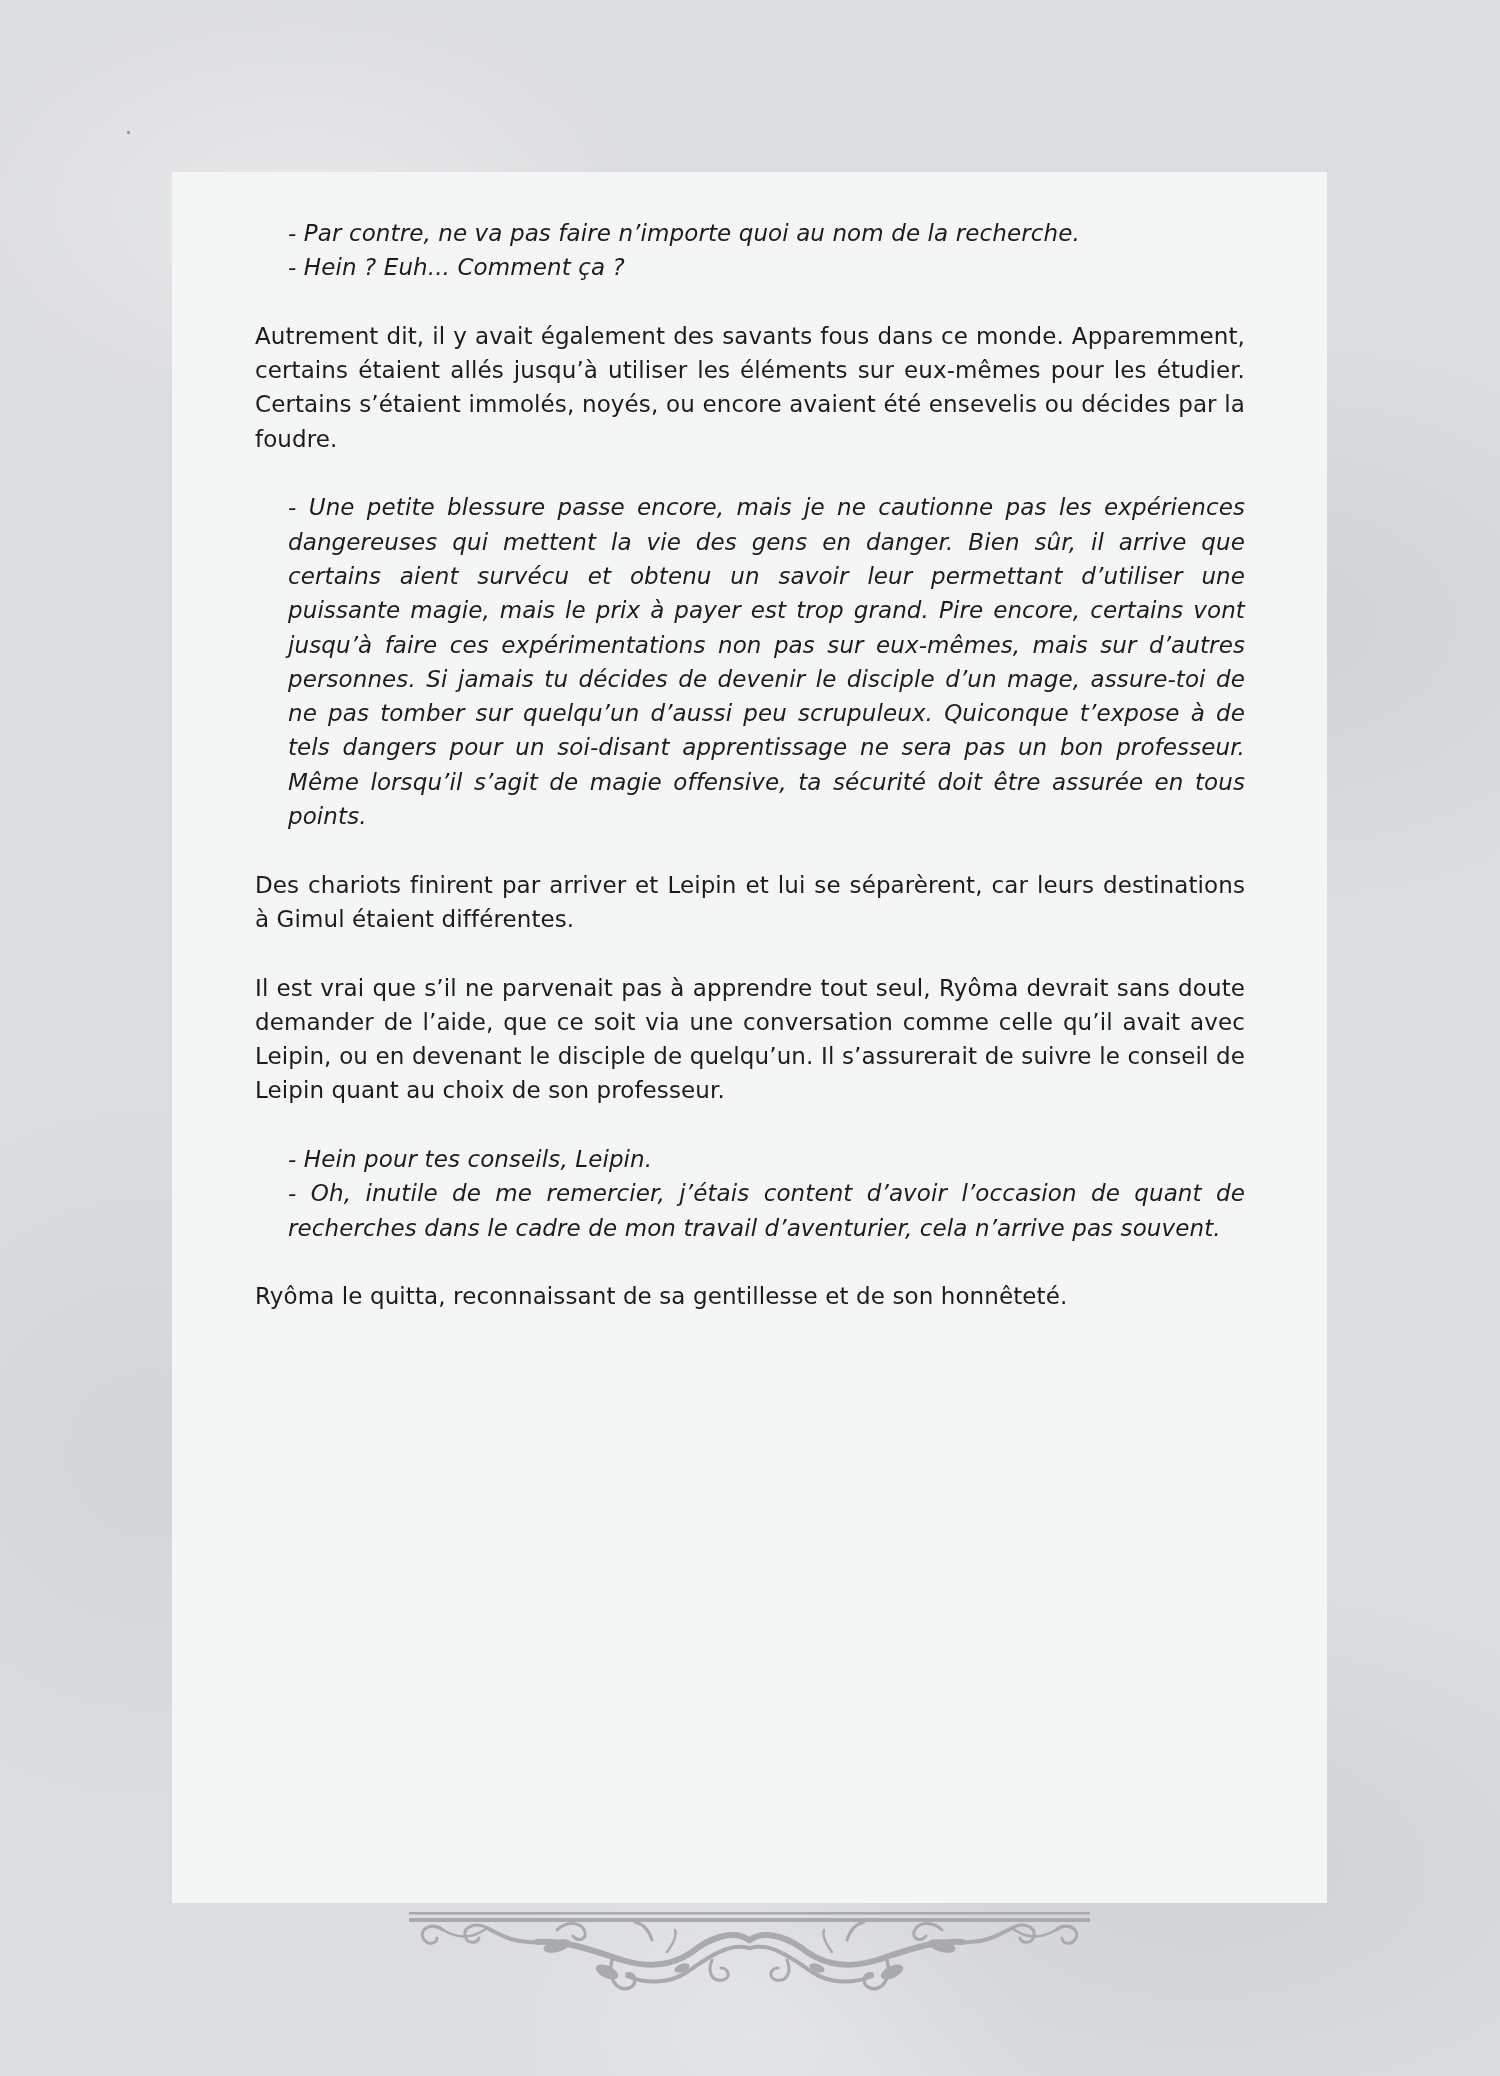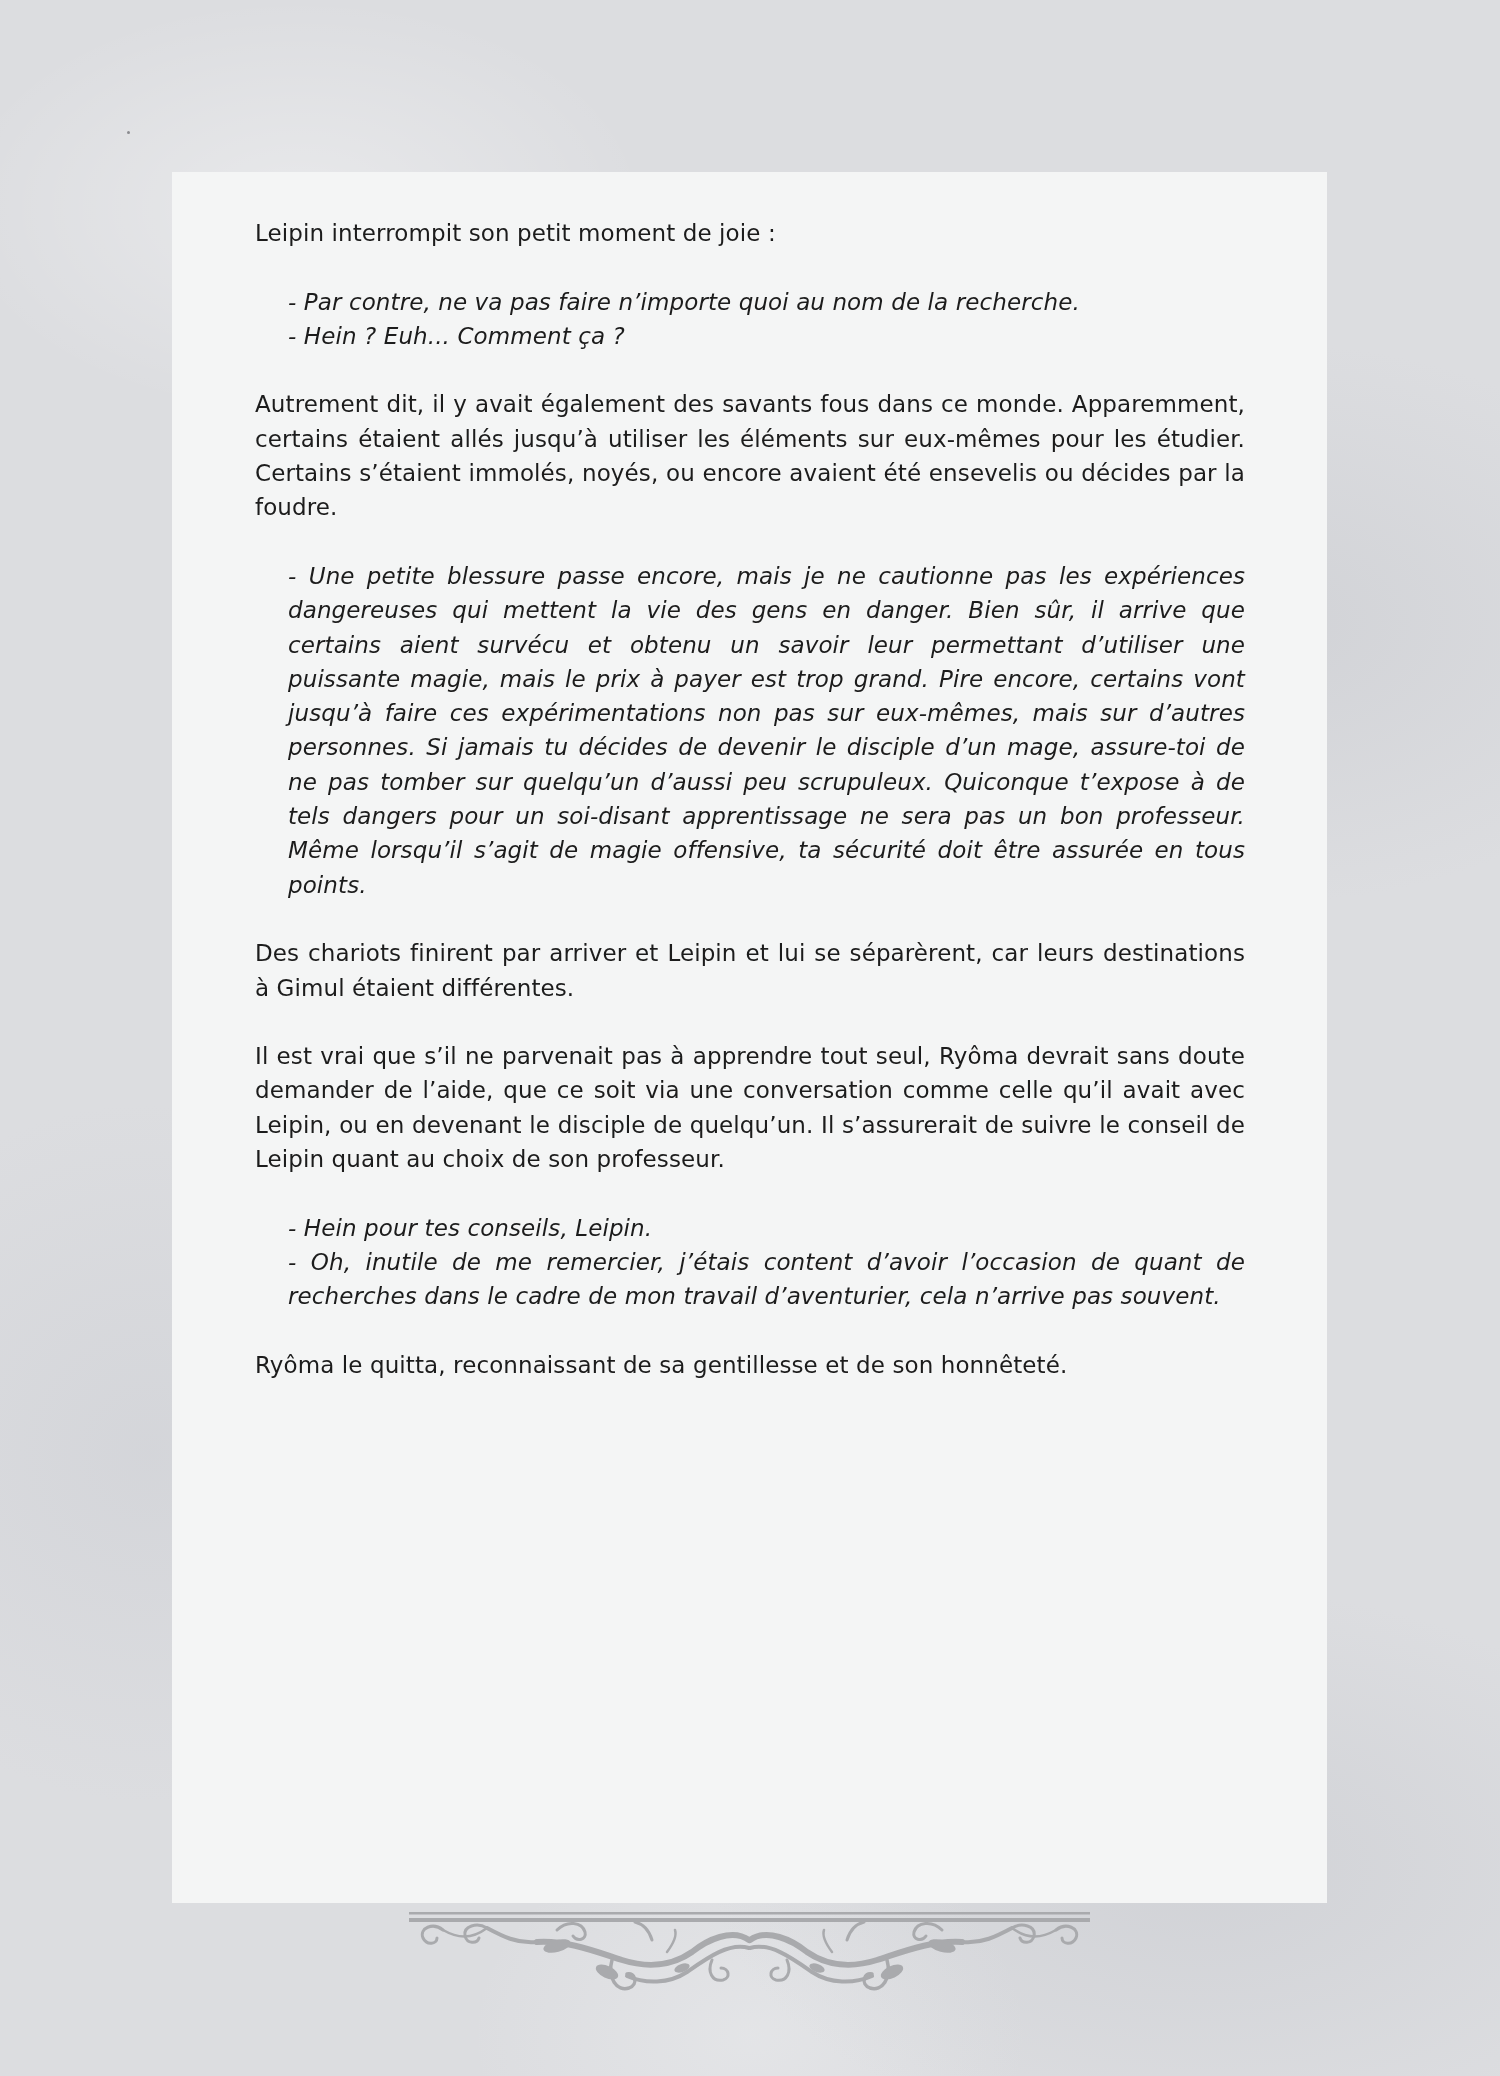--- a/index.html
+++ b/index.html
@@ -71,21 +71,20 @@
     }
   </style>
 </head>
 <body>
 
 <div class="speck"></div>
 
 <div class="panel">
   <div class="text-block">
 
-    <p class="narration">Leipin interrompit son petit moment de joie :</p>
 
     <div class="dialogue-group">
       <p>- Par contre, ne va pas faire n’importe quoi au nom de la recherche.</p>
       <p>- Hein ? Euh... Comment ça ?</p>
     </div>
 
     <p class="narration">Autrement dit, il y avait également des savants fous dans ce monde. Apparemment, certains étaient allés jusqu’à utiliser les éléments sur eux-mêmes pour les étudier. Certains s’étaient immolés, noyés, ou encore avaient été ensevelis ou décides par la foudre.</p>
 
     <div class="dialogue-group">
       <p>- Une petite blessure passe encore, mais je ne cautionne pas les expériences dangereuses qui mettent la vie des gens en danger. Bien sûr, il arrive que certains aient survécu et obtenu un savoir leur permettant d’utiliser une puissante magie, mais le prix à payer est trop grand. Pire encore, certains vont jusqu’à faire ces expérimentations non pas sur eux-mêmes, mais sur d’autres personnes. Si jamais tu décides de devenir le disciple d’un mage, assure-toi de ne pas tomber sur quelqu’un d’aussi peu scrupuleux. Quiconque t’expose à de tels dangers pour un soi-disant apprentissage ne sera pas un bon professeur. Même lorsqu’il s’agit de magie offensive, ta sécurité doit être assurée en tous points.</p>

